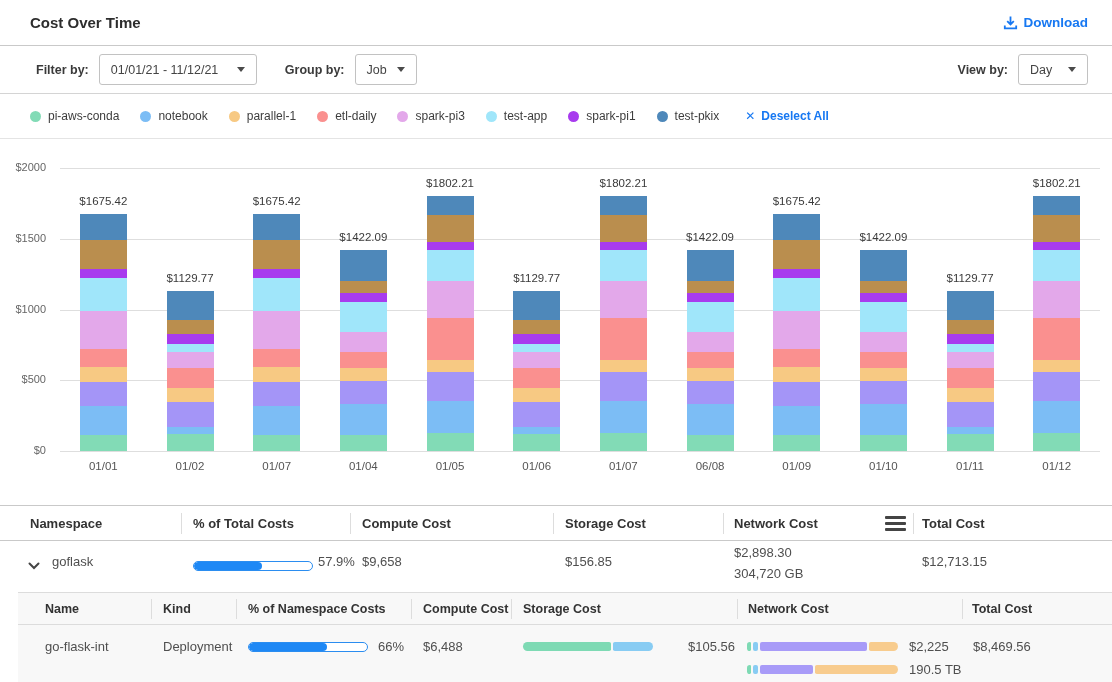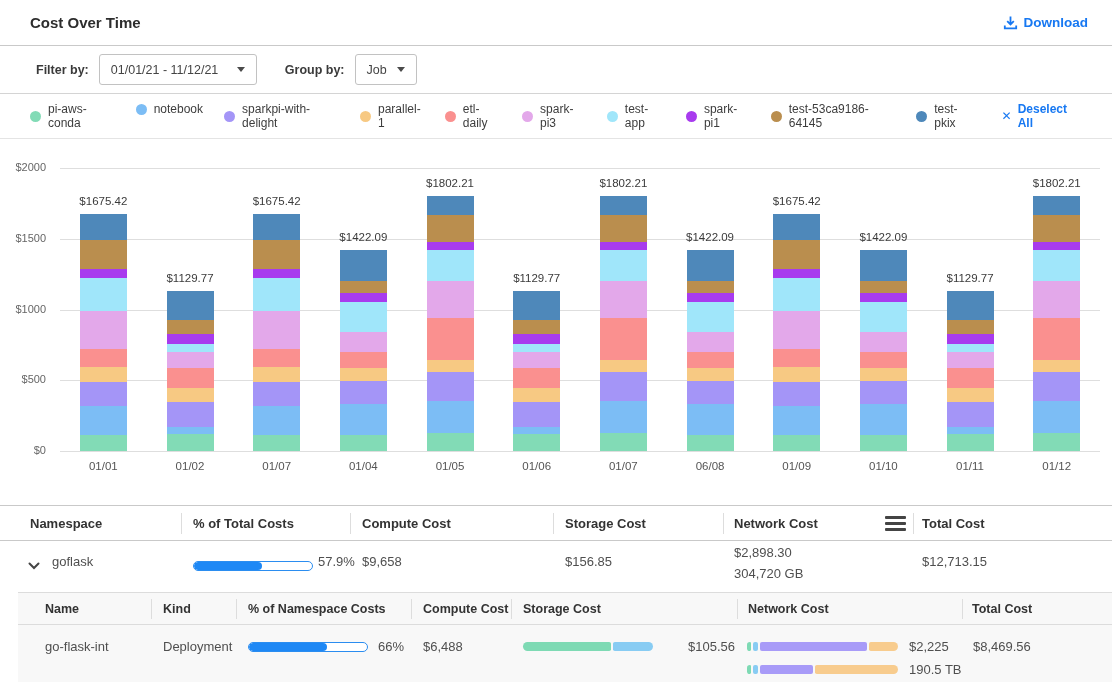--- a/index.html
+++ b/index.html
@@ -87,59 +87,58 @@
     <span class="flabel">Filter by:</span>
     <div class="select" style="min-width:158px;">
       <span>01/01/21 - 11/12/21</span>
       <span class="caret" style="margin-left:auto;"></span>
     </div>
     <span class="flabel gap-lg">Group by:</span>
     <div class="select">
       <span>Job</span>
       <span class="caret"></span>
     </div>
+    <div class="viewby">
+      <span class="flabel">View by:</span>
+      <div class="select" style="min-width:70px;">
+        <span>Day</span>
+        <span class="caret" style="margin-left:auto;"></span>
+      </div>
+    </div>
   </div>
 
   <div class="legendbar">
     <div class="legend-items">
         <div class="legend-item">
           <span class="dot" style="background: rgb(130, 219, 182);"></span>
           <span>pi-aws-conda</span>
         </div>
         <div class="legend-item">
           <span class="dot" style="background: rgb(124, 189, 245);"></span>
           <span>notebook</span>
         </div>
         <div class="legend-item">
-          <span class="dot" style="background: rgb(164, 149, 247);"></span>
-          <span>sparkpi-with-delight</span>
-        </div>
-        <div class="legend-item">
           <span class="dot" style="background: rgb(247, 201, 131);"></span>
           <span>parallel-1</span>
         </div>
         <div class="legend-item">
           <span class="dot" style="background: rgb(250, 144, 143);"></span>
           <span>etl-daily</span>
         </div>
         <div class="legend-item">
           <span class="dot" style="background: rgb(227, 168, 234);"></span>
           <span>spark-pi3</span>
         </div>
         <div class="legend-item">
           <span class="dot" style="background: rgb(160, 230, 250);"></span>
           <span>test-app</span>
         </div>
         <div class="legend-item">
           <span class="dot" style="background: rgb(168, 59, 238);"></span>
           <span>spark-pi1</span>
-        </div>
-        <div class="legend-item">
-          <span class="dot" style="background: rgb(186, 142, 78);"></span>
-          <span>test-53ca9186-64145</span>
         </div>
         <div class="legend-item">
           <span class="dot" style="background: rgb(78, 136, 186);"></span>
           <span>test-pkix</span>
         </div>
       </div>
     <div class="deselect">
       <span class="x-icon">✕</span>
       <span>Deselect All</span>
     </div>

